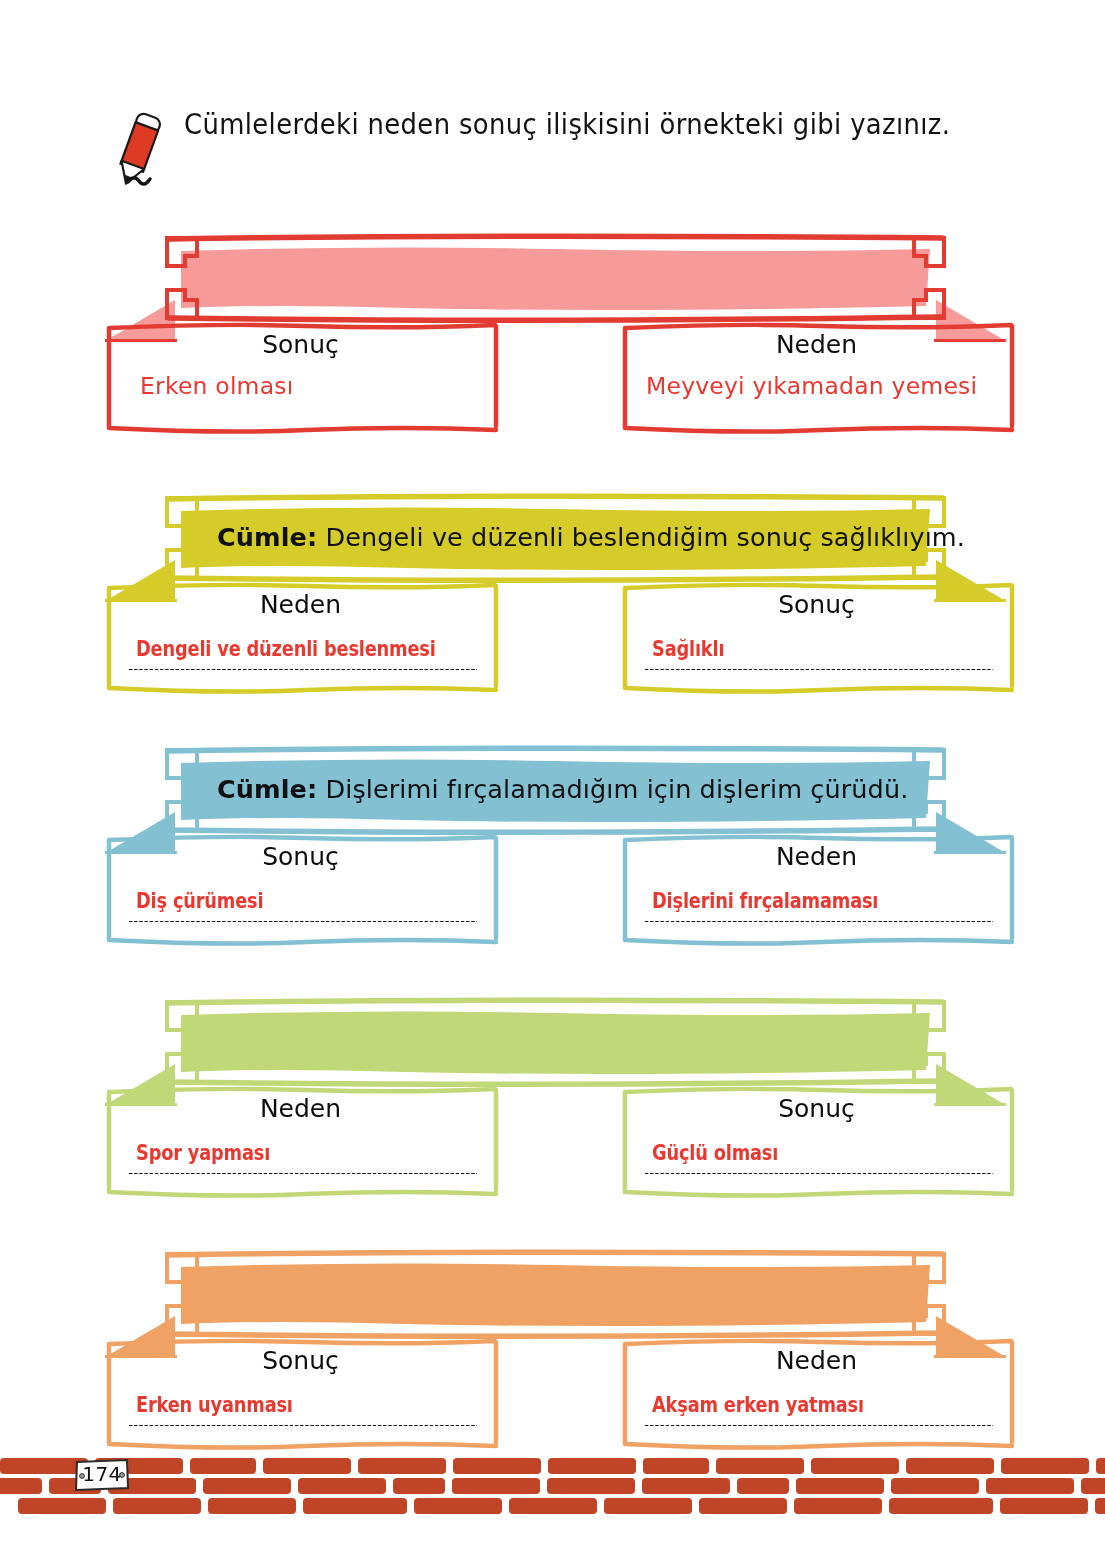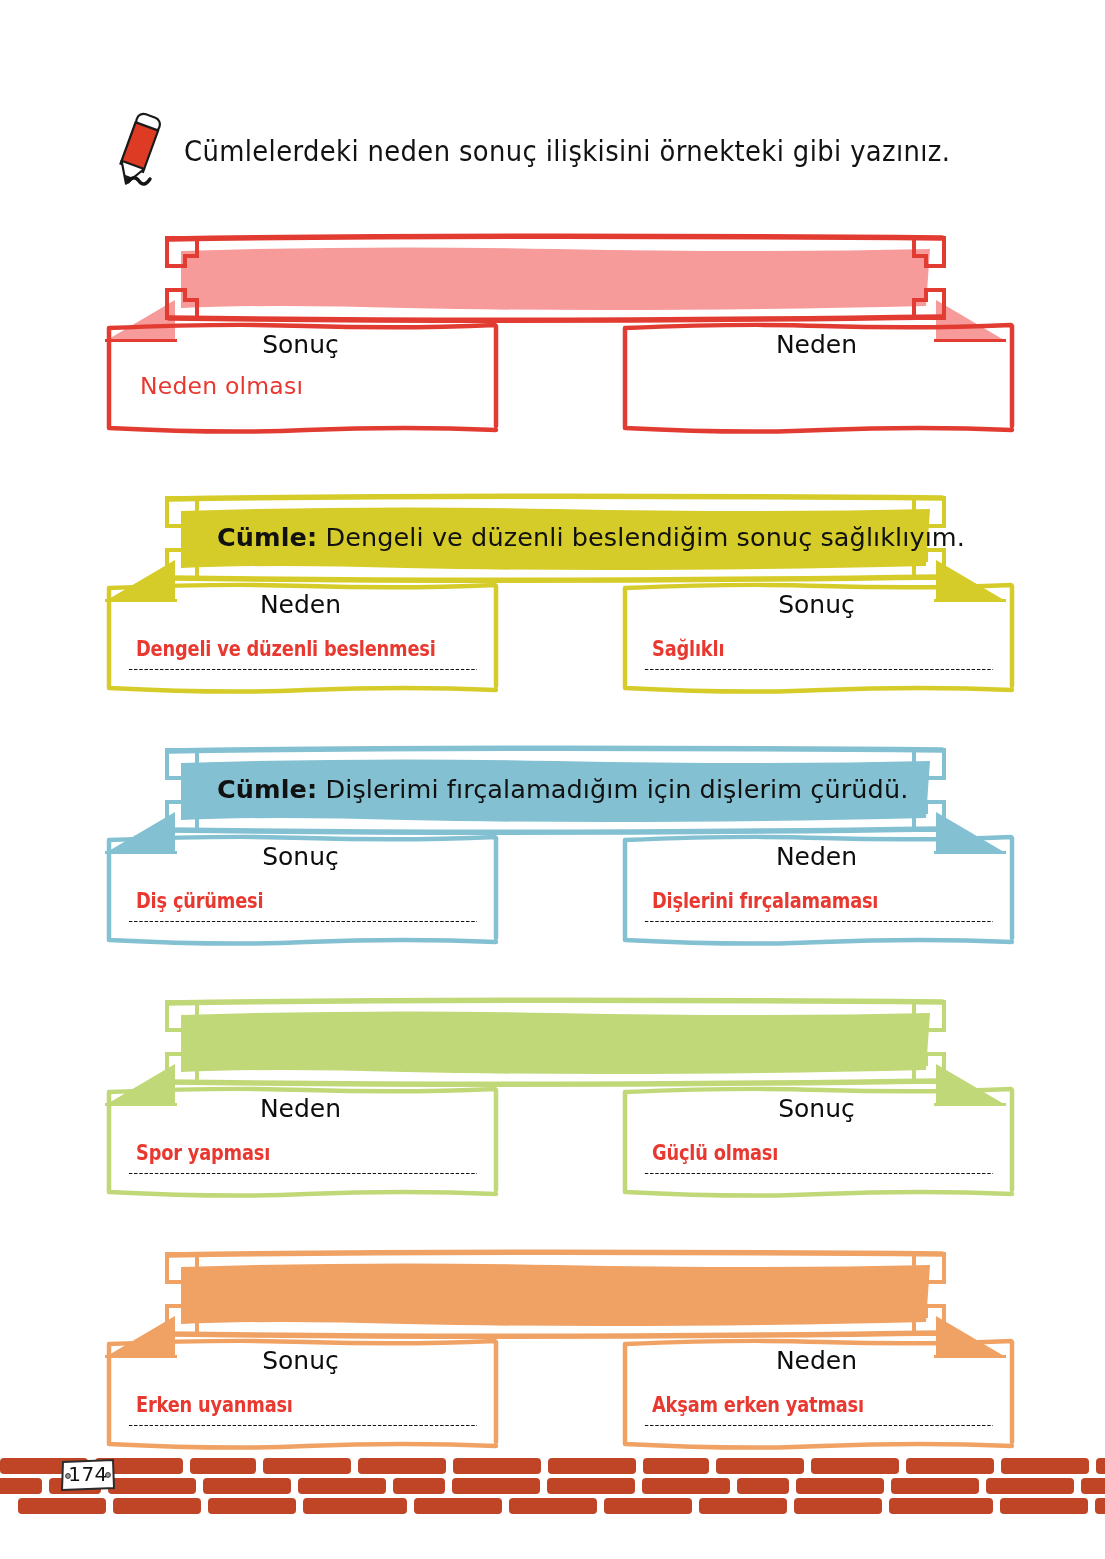--- a/index.html
+++ b/index.html
@@ -17,21 +17,21 @@
   }
 
   
   .instruction-row {
     position: absolute;
     left: 108px;
     top: 108px;
     width: 900px;
     height: 86px;
     display: flex;
-    align-items: center;
+    align-items: flex-start;
   }
   .pencil-icon {
     width: 62px;
     height: 86px;
     flex: 0 0 62px;
     position: relative;
   }
   .instruction-text {
     font-family: "DejaVu Sans", sans-serif;
     font-size: 27.5px;
@@ -162,21 +162,21 @@
   
   .brick-footer {
     position: absolute;
     left: 0;
     top: 1456px;
     width: 1105px;
     height: 62px;
   }
   .page-plaque {
     position: absolute;
-    left: 60px;
+    left: 74px;
     top: 1458px;
     width: 56px;
     height: 34px;
     z-index: 6;
   }
   .page-plaque .num {
     position: absolute;
     left: 0; right: 0; top: 4px;
     text-align: center;
     font-family: "DejaVu Sans", sans-serif;
@@ -216,27 +216,28 @@
           <path d="M64 6 L64 34 L82 34 L82 24 L94 24 L94 6 L64 6 Z M64 86 L64 58 L82 58 L82 68 L94 68 L94 86 L64 86 Z" stroke="#E13B32" stroke-width="4" fill="none" stroke-linejoin="miter"></path>
           <path d="M841 6 L841 34 L823 34 L823 24 L811 24 L811 6 L841 6 Z M841 86 L841 58 L823 58 L823 68 L811 68 L811 86 L841 86 Z" stroke="#E13B32" stroke-width="4" fill="none" stroke-linejoin="miter"></path>
         </svg>
       </div>
       <div class="boxes">
         <div class="ansbox left">
           <svg class="ansbox-frame" viewBox="0 0 393 112">
             <path d="M3 6 Q120 1 200 4 Q300 7 389 3 M390 4 L390 104 M3 6 L3 106 M3 106 Q120 112 200 108 Q300 104 390 108" stroke="#E13B32" stroke-width="4.5" fill="none" stroke-linecap="round"></path>
           </svg>
           <div class="ansbox-title">Sonuç</div>
-          <div class="ansbox-answer hand">Neden olması</div>
+          <div class="ansbox-answer hand">Erken olması</div>
         </div>
         <div class="ansbox right">
           <svg class="ansbox-frame" viewBox="0 0 393 112">
             <path d="M3 6 Q120 1 200 4 Q300 7 389 3 M390 4 L390 104 M3 6 L3 106 M3 106 Q120 112 200 108 Q300 104 390 108" stroke="#E13B32" stroke-width="4.5" fill="none" stroke-linecap="round"></path>
           </svg>
           <div class="ansbox-title">Neden</div>
+          <div class="ansbox-answer hand">Meyveyi yıkamadan yemesi</div>
         </div>
       </div>
     </div>
     <div class="block" style="top: 492px;">
       <div class="banner">
         <svg class="banner-svg" viewBox="0 0 905 132">
           <path d="M72 68 L72 108 L4 108 Z" fill="#D6CC29"></path>
           <path d="M833 68 L833 108 L901 108 Z" fill="#D6CC29"></path>
           <path d="M2 108.5 L74 108.5" stroke="#D6CC29" stroke-width="3" fill="none"></path>
           <path d="M831 108.5 L903 108.5" stroke="#D6CC29" stroke-width="3" fill="none"></path>

